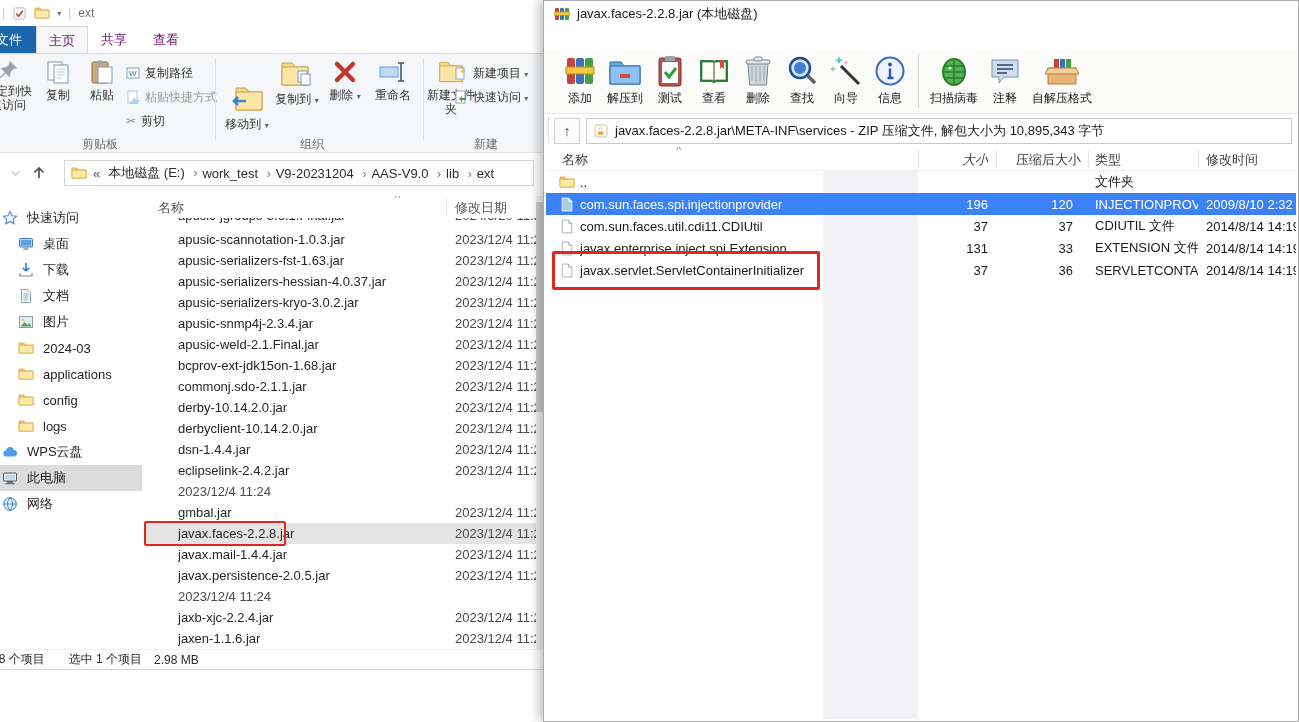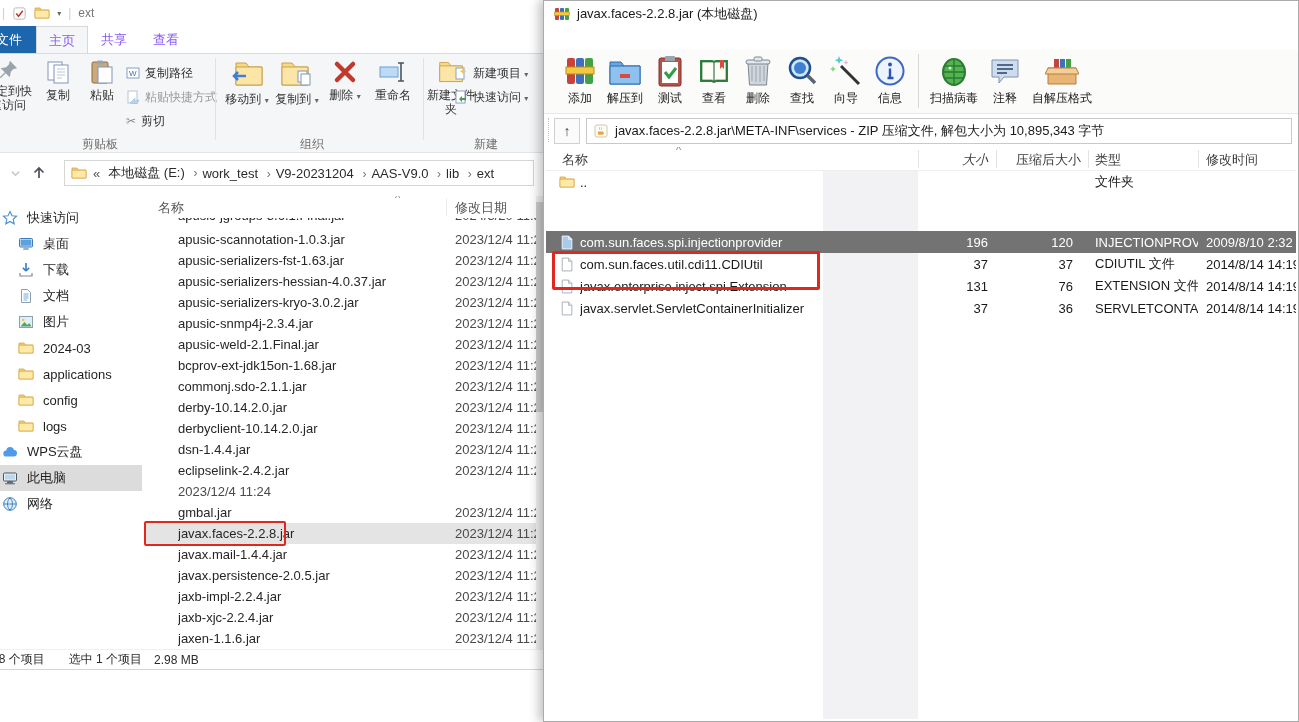--- a/index.html
+++ b/index.html
@@ -9,21 +9,21 @@
   .ic{display:inline-block;vertical-align:middle;line-height:0;}
 
   
   .bg-bottom{position:absolute;left:0;top:670px;width:917px;height:52px;background:#fff;}
 
   
   .explorer{position:absolute;left:-24px;top:0;width:590px;height:670px;background:#fff;z-index:1;border-bottom:1px solid #d5d5d5;font-size:13px;color:#1f1f1f;}
   .x-title{position:absolute;left:0;top:0;width:100%;height:26px;display:flex;align-items:center;padding-left:26px;gap:7px;font-size:12px;color:#444;}
   .x-title .vsep{color:#cfcfcf;}
   .x-tabs{position:absolute;left:0;top:26px;width:100%;height:27px;background:#fff;}
-  .tab{position:absolute;top:0;height:27px;line-height:27px;text-align:center;font-size:13px;color:#8b5cf6;}
+  .tab{position:absolute;top:0;height:27px;line-height:27px;text-align:center;font-size:13px;color:#701a75;}
   .tab.file{background:#1b66ad;color:#fff;}
   .tab.active{background:#f5f6f7;border:1px solid #d8d8d8;border-bottom:none;}
   .x-ribbon{position:absolute;left:0;top:53px;width:100%;height:100px;background:#f5f6f7;border-top:1px solid #dadada;border-bottom:1px solid #e4e4e4;}
   .rbig{position:absolute;top:5px;height:74px;display:flex;flex-direction:column;align-items:center;justify-content:flex-start;gap:3px;font-size:12px;color:#333;text-align:center;line-height:14px;}
   .rsmall{position:absolute;height:20px;display:flex;align-items:center;gap:5px;font-size:12px;color:#333;white-space:nowrap;}
   .rsep{position:absolute;top:4px;height:82px;width:1px;background:#e2e2e2;}
   .rgroup{position:absolute;top:82px;font-size:12px;color:#6d6d6d;width:80px;text-align:center;}
   .drop{font-size:8px;color:#666;}
   .x-nav{position:absolute;left:0;top:154px;width:100%;height:38px;background:#fff;display:flex;align-items:center;}
   .navbtn{width:18px;margin-left:8px;}
@@ -78,21 +78,21 @@
   .whead .ht{left:549px;} .whead .hd{left:660px;}
   .whead .hdv{position:absolute;top:3px;width:1px;height:18px;background:#e3e3e3;}
   .wrows{position:relative;}
   .wrow{display:grid;grid-template-columns:34px 338px 78px 92px 110px 98px;height:22px;align-items:center;position:relative;}
   .wrow .ic{margin-left:13px;}
   .wrow .wname{overflow:hidden;white-space:nowrap;}
   .wrow .wsize{text-align:right;padding-right:8px;}
   .wrow .wpacked{text-align:right;padding-right:15px;}
   .wrow .wtype{padding-left:7px;white-space:nowrap;overflow:hidden;}
   .wrow .wdate{padding-left:8px;white-space:nowrap;}
-  .wrow.selected{background:#737373;color:#fff;margin-top:38px;}
+  .wrow.selected{background:#3b82f6;color:#fff;}
   .wredbox{position:absolute;border:3px solid #e0281e;border-radius:2px;z-index:5;pointer-events:none;}
 </style>
 </head>
 <body>
 
 <div class="screen">
 
   <div class="bg-bottom">
     
     
@@ -171,21 +171,21 @@
               <path d="M4 13l5-5v3l4-1-2 4z" fill="#b9d2ee" stroke="#8fb2d8" stroke-width=".5"></path>
             </svg>
           </span>
         <span>粘贴快捷方式</span>
       </div>
       <div class="rsmall" style="left:150px;top:57px;">
         <span style="color:#8a8a8a;">✂</span>
         <span>剪切</span>
       </div>
       <div class="rsep" style="left:239px;"></div>
-      <div class="rbig" style="left:248px;width:46px;">
+      <div class="rbig" style="left:248px;width:46px;justify-content:flex-end;">
         <span class="ic">
             <svg width="34" height="30" viewBox="0 0 34 30">
               <path d="M6 4h10l3 4h13v18H6z" fill="#f7d984" stroke="#caa04c"></path>
               <path d="M6 8h26v18H6z" fill="#fbe6a8" stroke="#caa04c"></path>
               <path d="M16 17H4m4-4l-4 4 4 4" stroke="#3f7fd2" stroke-width="2.5" fill="none"></path>
             </svg>
           </span>
         <span><span>移动到</span> <span class="drop">▾</span></span>
       </div>
       <div class="rbig" style="left:298px;width:46px;">
@@ -519,21 +519,20 @@
     <span class="fname">javax.mail-1.4.4.jar</span>
     <span class="fdate">2023/12/4 11:24</span>
   </div>
           <div class="xrow">
     <span class="ic"></span>
     <span class="fname">javax.persistence-2.0.5.jar</span>
     <span class="fdate">2023/12/4 11:24</span>
   </div>
           <div class="xrow">
     <span class="ic"></span>
-    <span class="fname">jaxb-impl-2.2.4.jar</span>
     <span class="fdate">2023/12/4 11:24</span>
   </div>
           <div class="xrow">
     <span class="ic"></span>
     <span class="fname">jaxb-xjc-2.2.4.jar</span>
     <span class="fdate">2023/12/4 11:24</span>
   </div>
           <div class="xrow">
     <span class="ic"></span>
     <span class="fname">jaxen-1.1.6.jar</span>
@@ -767,21 +766,21 @@
   </div>
           <div class="wrow">
     <span class="ic">
               <svg width="15" height="15" viewBox="0 0 14 14">
                 <path d="M3 1h6l3 3v9H3z" fill="#fff" stroke="#a9b0b8" stroke-width=".9"></path>
                 <path d="M9 1v3h3" fill="#e8ecef" stroke="#a9b0b8" stroke-width=".9"></path>
               </svg>
             </span>
     <span class="wname">javax.enterprise.inject.spi.Extension</span>
     <span class="wsize">131</span>
-    <span class="wpacked">76</span>
+    <span class="wpacked">33</span>
     <span class="wtype">EXTENSION 文件</span>
     <span class="wdate">2014/8/14 14:19</span>
   </div>
           <div class="wrow boxed">
     <span class="ic">
               <svg width="15" height="15" viewBox="0 0 14 14">
                 <path d="M3 1h6l3 3v9H3z" fill="#fff" stroke="#a9b0b8" stroke-width=".9"></path>
                 <path d="M9 1v3h3" fill="#e8ecef" stroke="#a9b0b8" stroke-width=".9"></path>
               </svg>
             </span>

